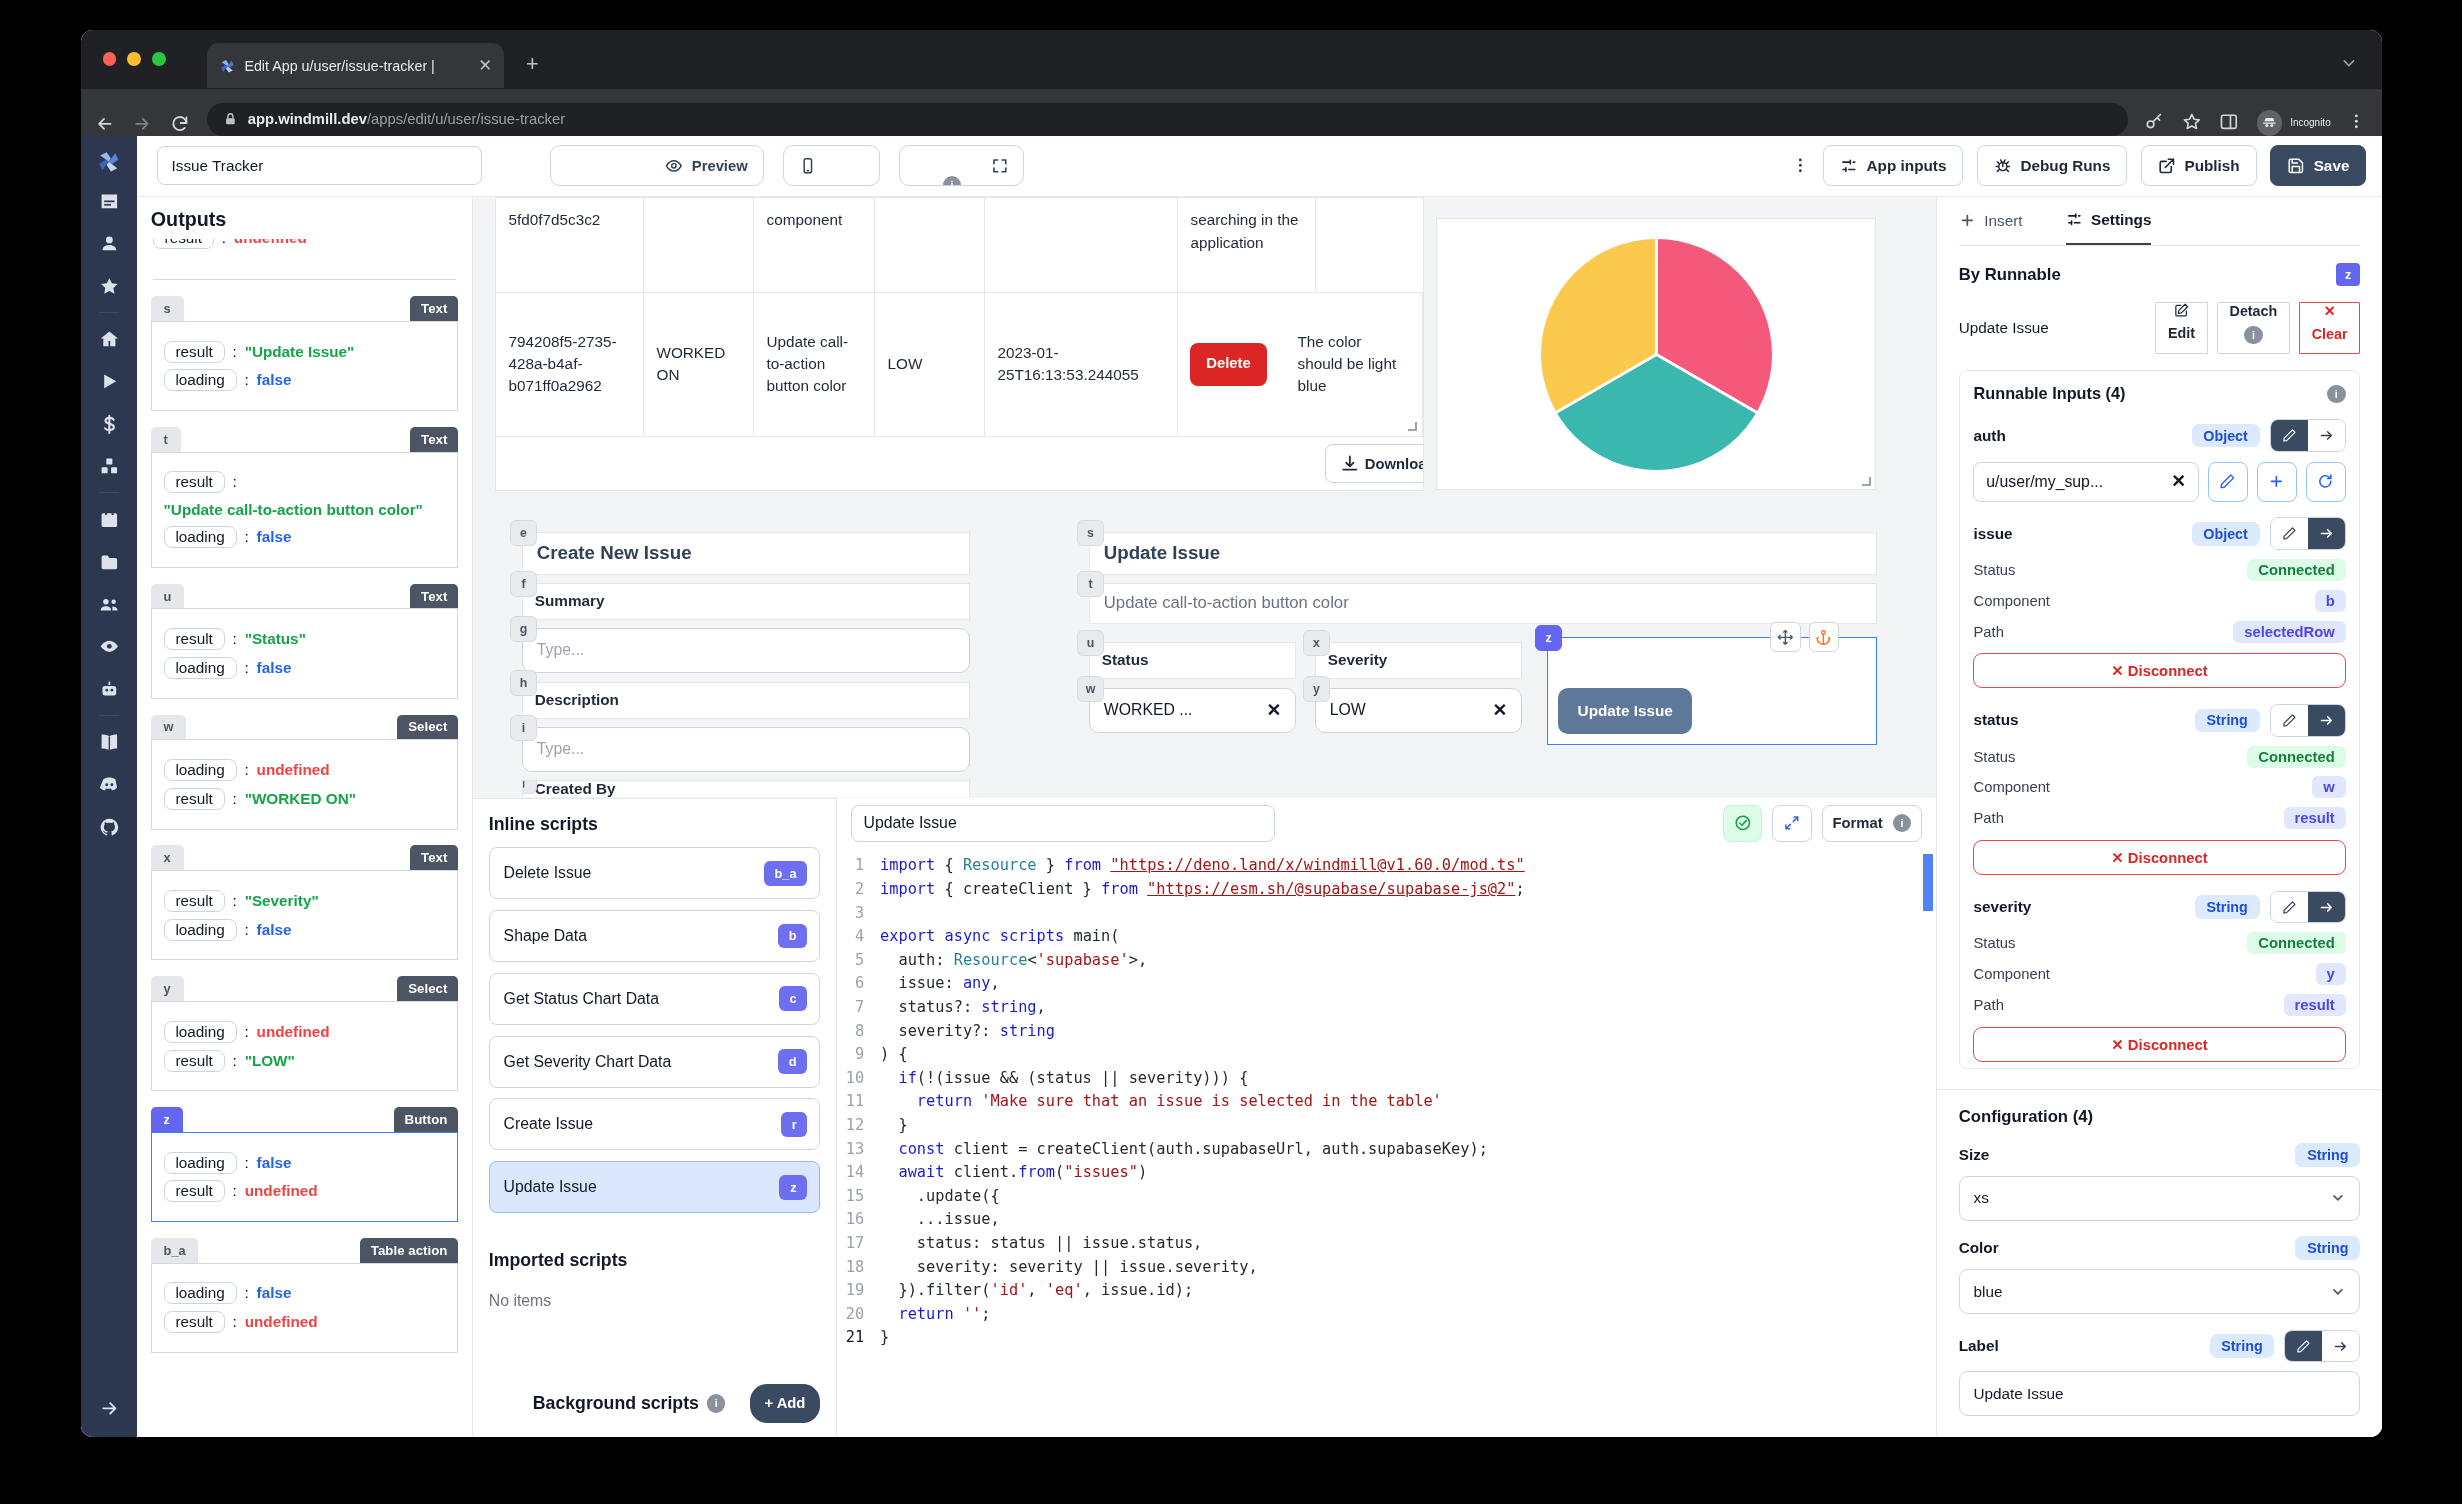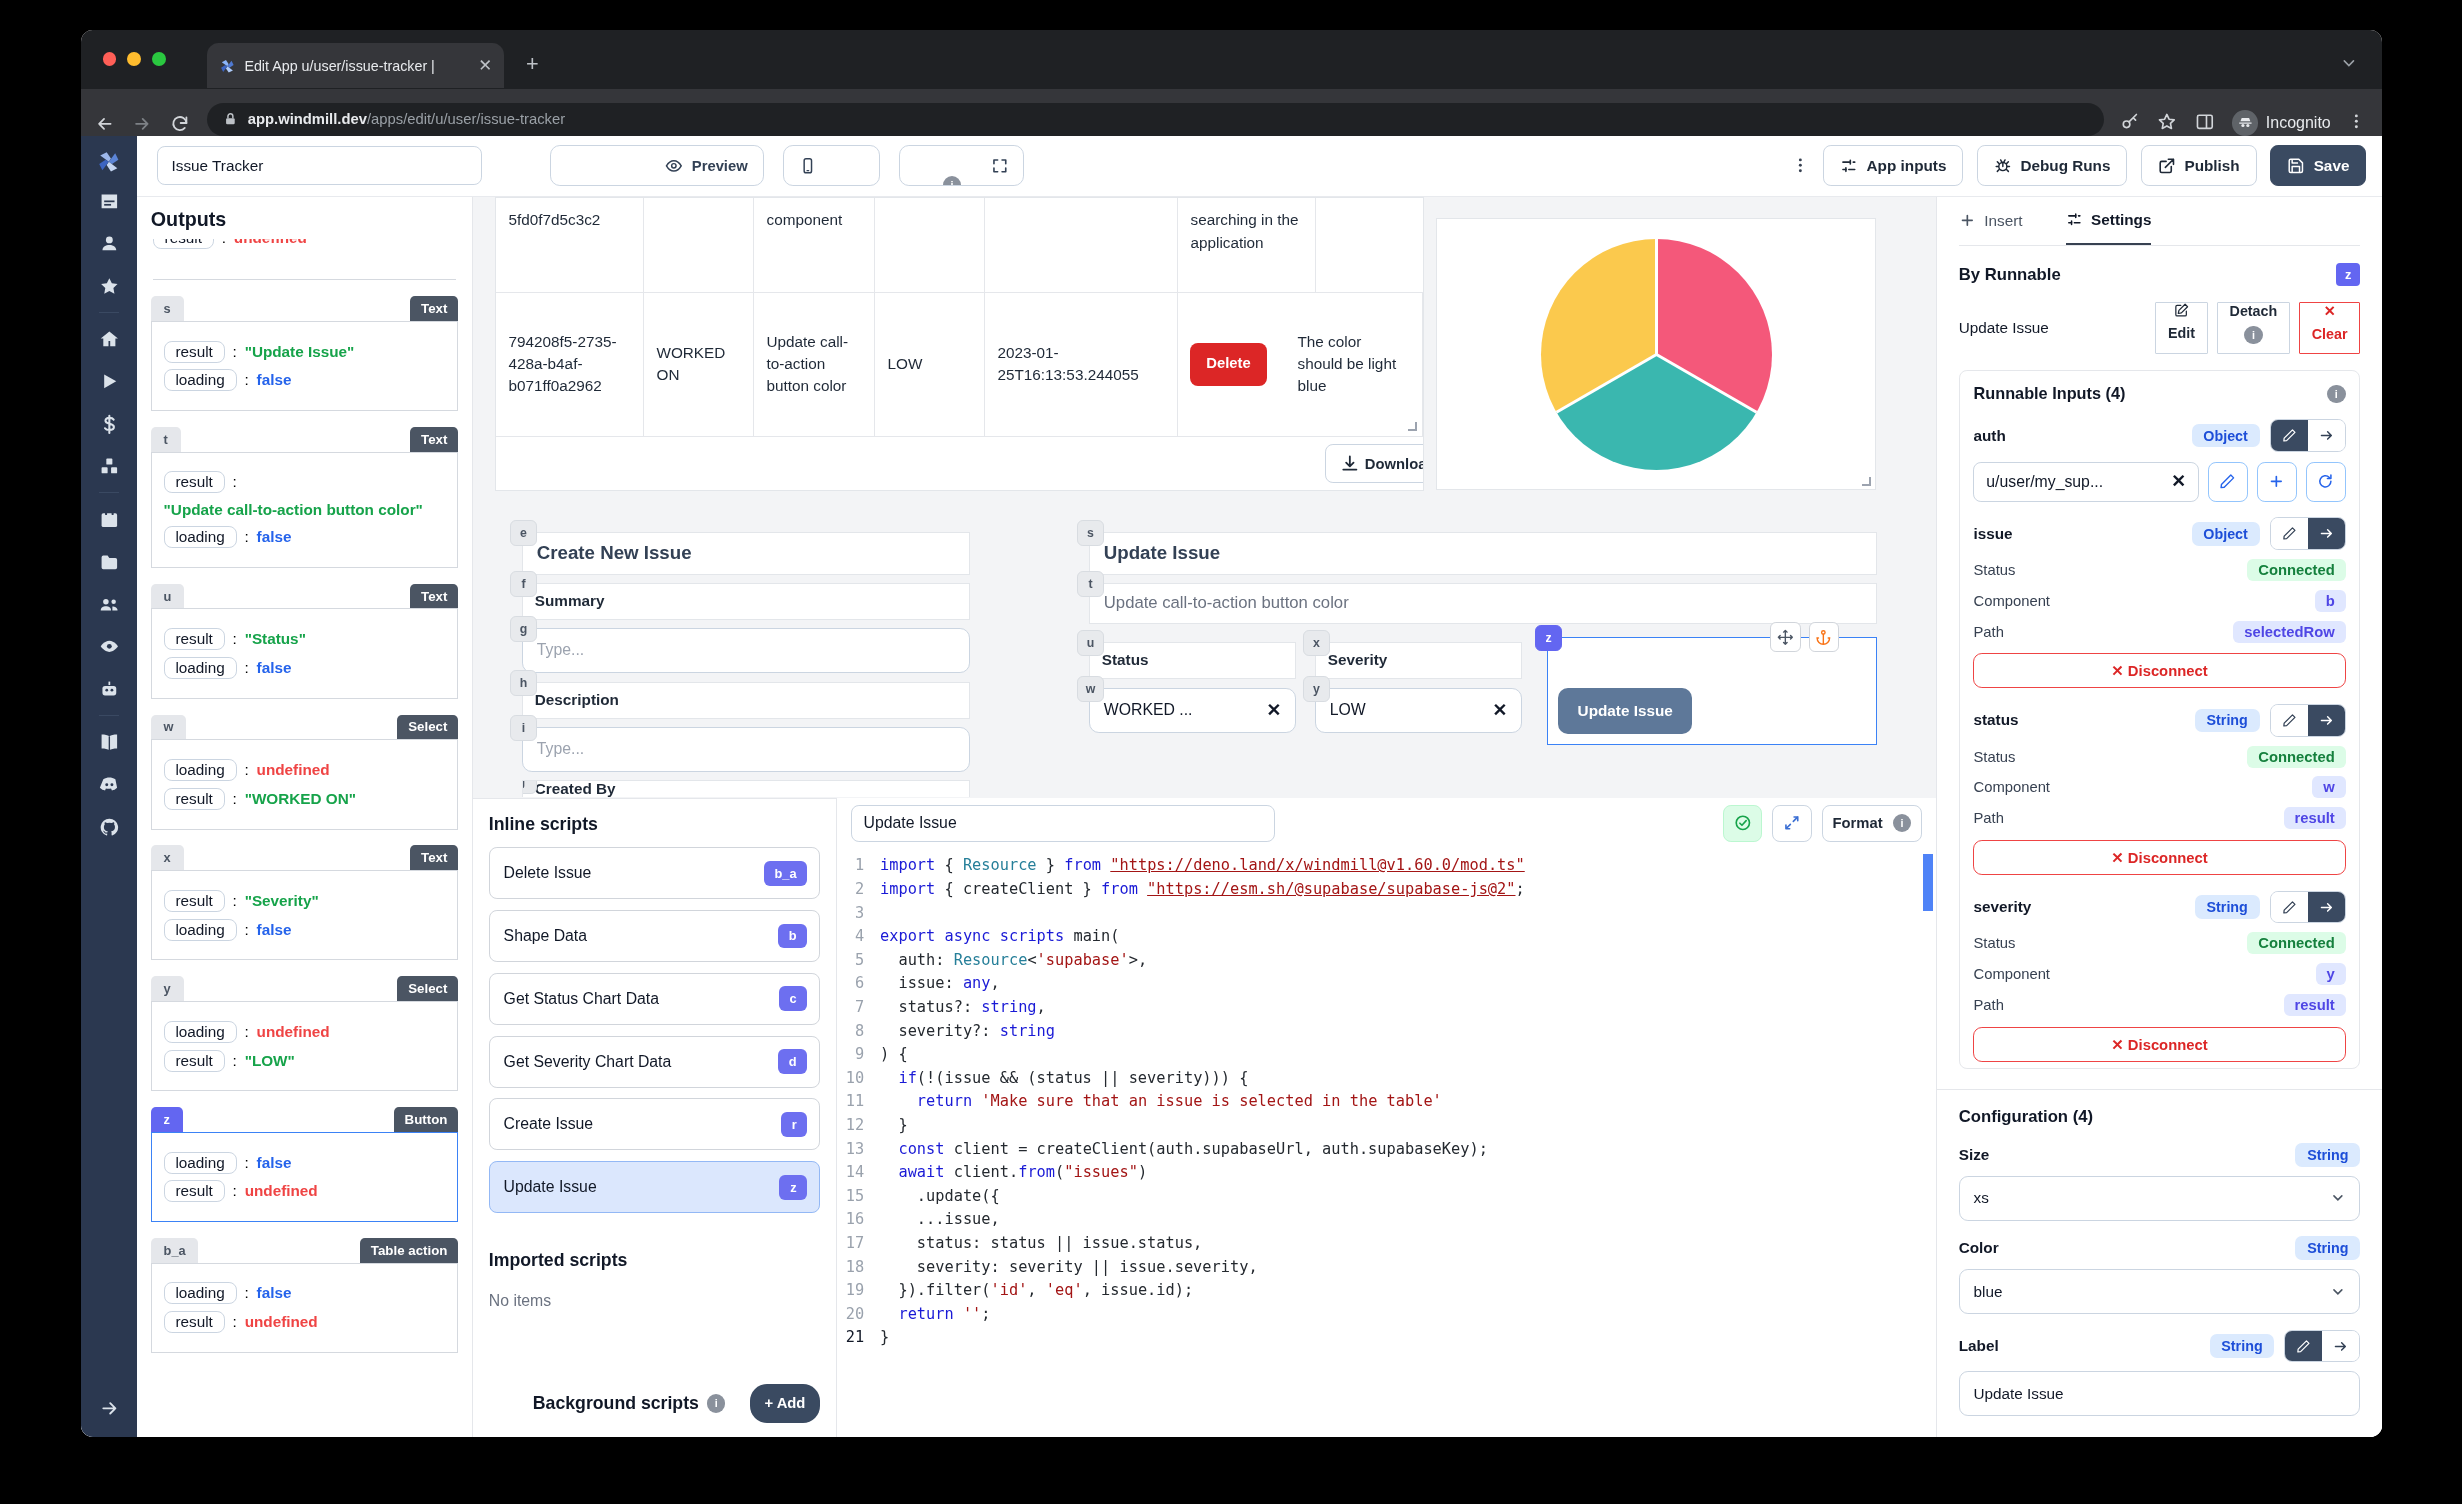--- a/index.html
+++ b/index.html
@@ -16,21 +16,21 @@
   .tab-close { color:#bdc1c6; font-size:16.7px; cursor:default; }
   .newtab { position:absolute; left:445px; top:23.6px; color:#bdc1c6; font-size:21.7px; line-height:1; }
   .tabchev { position:absolute; right:25.6px; top:25.6px; color:#9aa0a6; }
   .addressbar { height:47px; background:#35363a; display:flex; align-items:flex-end; padding:0 13.8px; gap:15.8px; }
   .nav-ic { color:#d2d5d9; width:21.7px; height:21.7px; }
   .nav-ic.dim { color:#7d8186; }
   .urlpill { flex:1; height:33px; background:#1f2124; border-radius:16.7px; display:flex; align-items:center; padding:0 15.8px; gap:9.9px; font-size:14.8px; }
   .url-domain { color:#e8eaed; font-weight:bold; }
   .url-path { color:#9aa0a6; }
   .bar-right { display:flex; align-items:center; gap:15.8px; color:#d2d5d9; }
-  .incog { display:flex; align-items:center; gap:7.9px; color:#e8eaed; font-size:16px; }
+  .incog { display:flex; align-items:center; gap:7.9px; color:#e8eaed; font-size:10px; }
   .incog-avatar { width:25.6px; height:25.6px; border-radius:50%; background:#5f6368; display:flex; align-items:center; justify-content:center; color:#e8eaed; }
 
   
   .app { position:absolute; left:0; top:106px; right:0; bottom:0; background:#fff; }
   .rail { position:absolute; left:0; top:0; bottom:0; width:56px; background:#2b3850; display:flex; flex-direction:column; align-items:center; padding:13.8px 0; color:#dbe2ea; }
   .rail .grp { display:flex; flex-direction:column; align-items:center; gap:21.7px; padding:15.8px 0; border-top:1px solid #3a4962; width:100%; }
   .rail .grp:first-child { border-top:none; padding-top:0; }
   .rail svg { width:20.7px; height:20.7px; }
   .rail .logo svg { width:25.6px; height:25.6px; }
   .rail-spacer { flex:1; }

